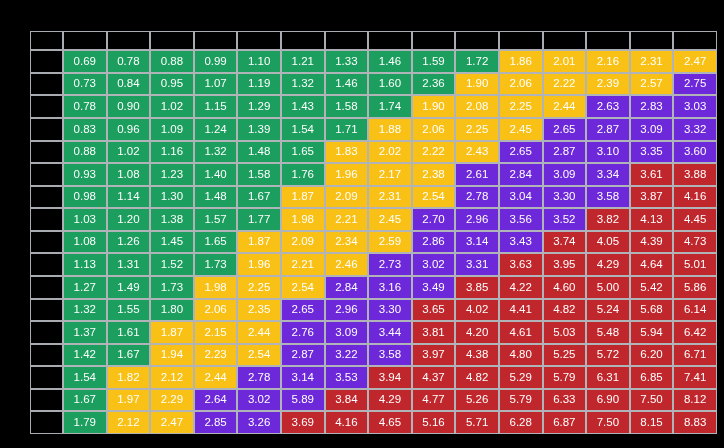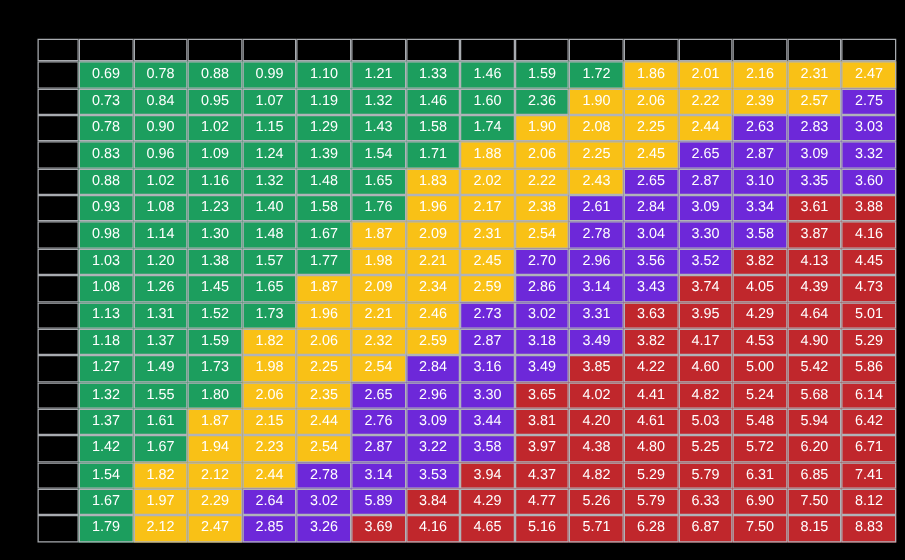--- a/index.html
+++ b/index.html
@@ -278,38 +278,20 @@
           <td class="heat-o">3.02</td>
           <td class="heat-o">3.31</td>
           <td class="heat-r">3.63</td>
           <td class="heat-r">3.95</td>
           <td class="heat-r">4.29</td>
           <td class="heat-r">4.64</td>
           <td class="heat-r">5.01</td>
         </tr>
         <tr>
           <td class="row-label"></td>
-          <td class="heat-g">1.18</td>
-          <td class="heat-g">1.37</td>
-          <td class="heat-g">1.59</td>
-          <td class="heat-y">1.82</td>
-          <td class="heat-y">2.06</td>
-          <td class="heat-y">2.32</td>
-          <td class="heat-y">2.59</td>
-          <td class="heat-o">2.87</td>
-          <td class="heat-o">3.18</td>
-          <td class="heat-o">3.49</td>
-          <td class="heat-r">3.82</td>
-          <td class="heat-r">4.17</td>
-          <td class="heat-r">4.53</td>
-          <td class="heat-r">4.90</td>
-          <td class="heat-r">5.29</td>
-        </tr>
-        <tr>
-          <td class="row-label"></td>
           <td class="heat-g">1.27</td>
           <td class="heat-g">1.49</td>
           <td class="heat-g">1.73</td>
           <td class="heat-y">1.98</td>
           <td class="heat-y">2.25</td>
           <td class="heat-y">2.54</td>
           <td class="heat-o">2.84</td>
           <td class="heat-o">3.16</td>
           <td class="heat-o">3.49</td>
           <td class="heat-r">3.85</td>

